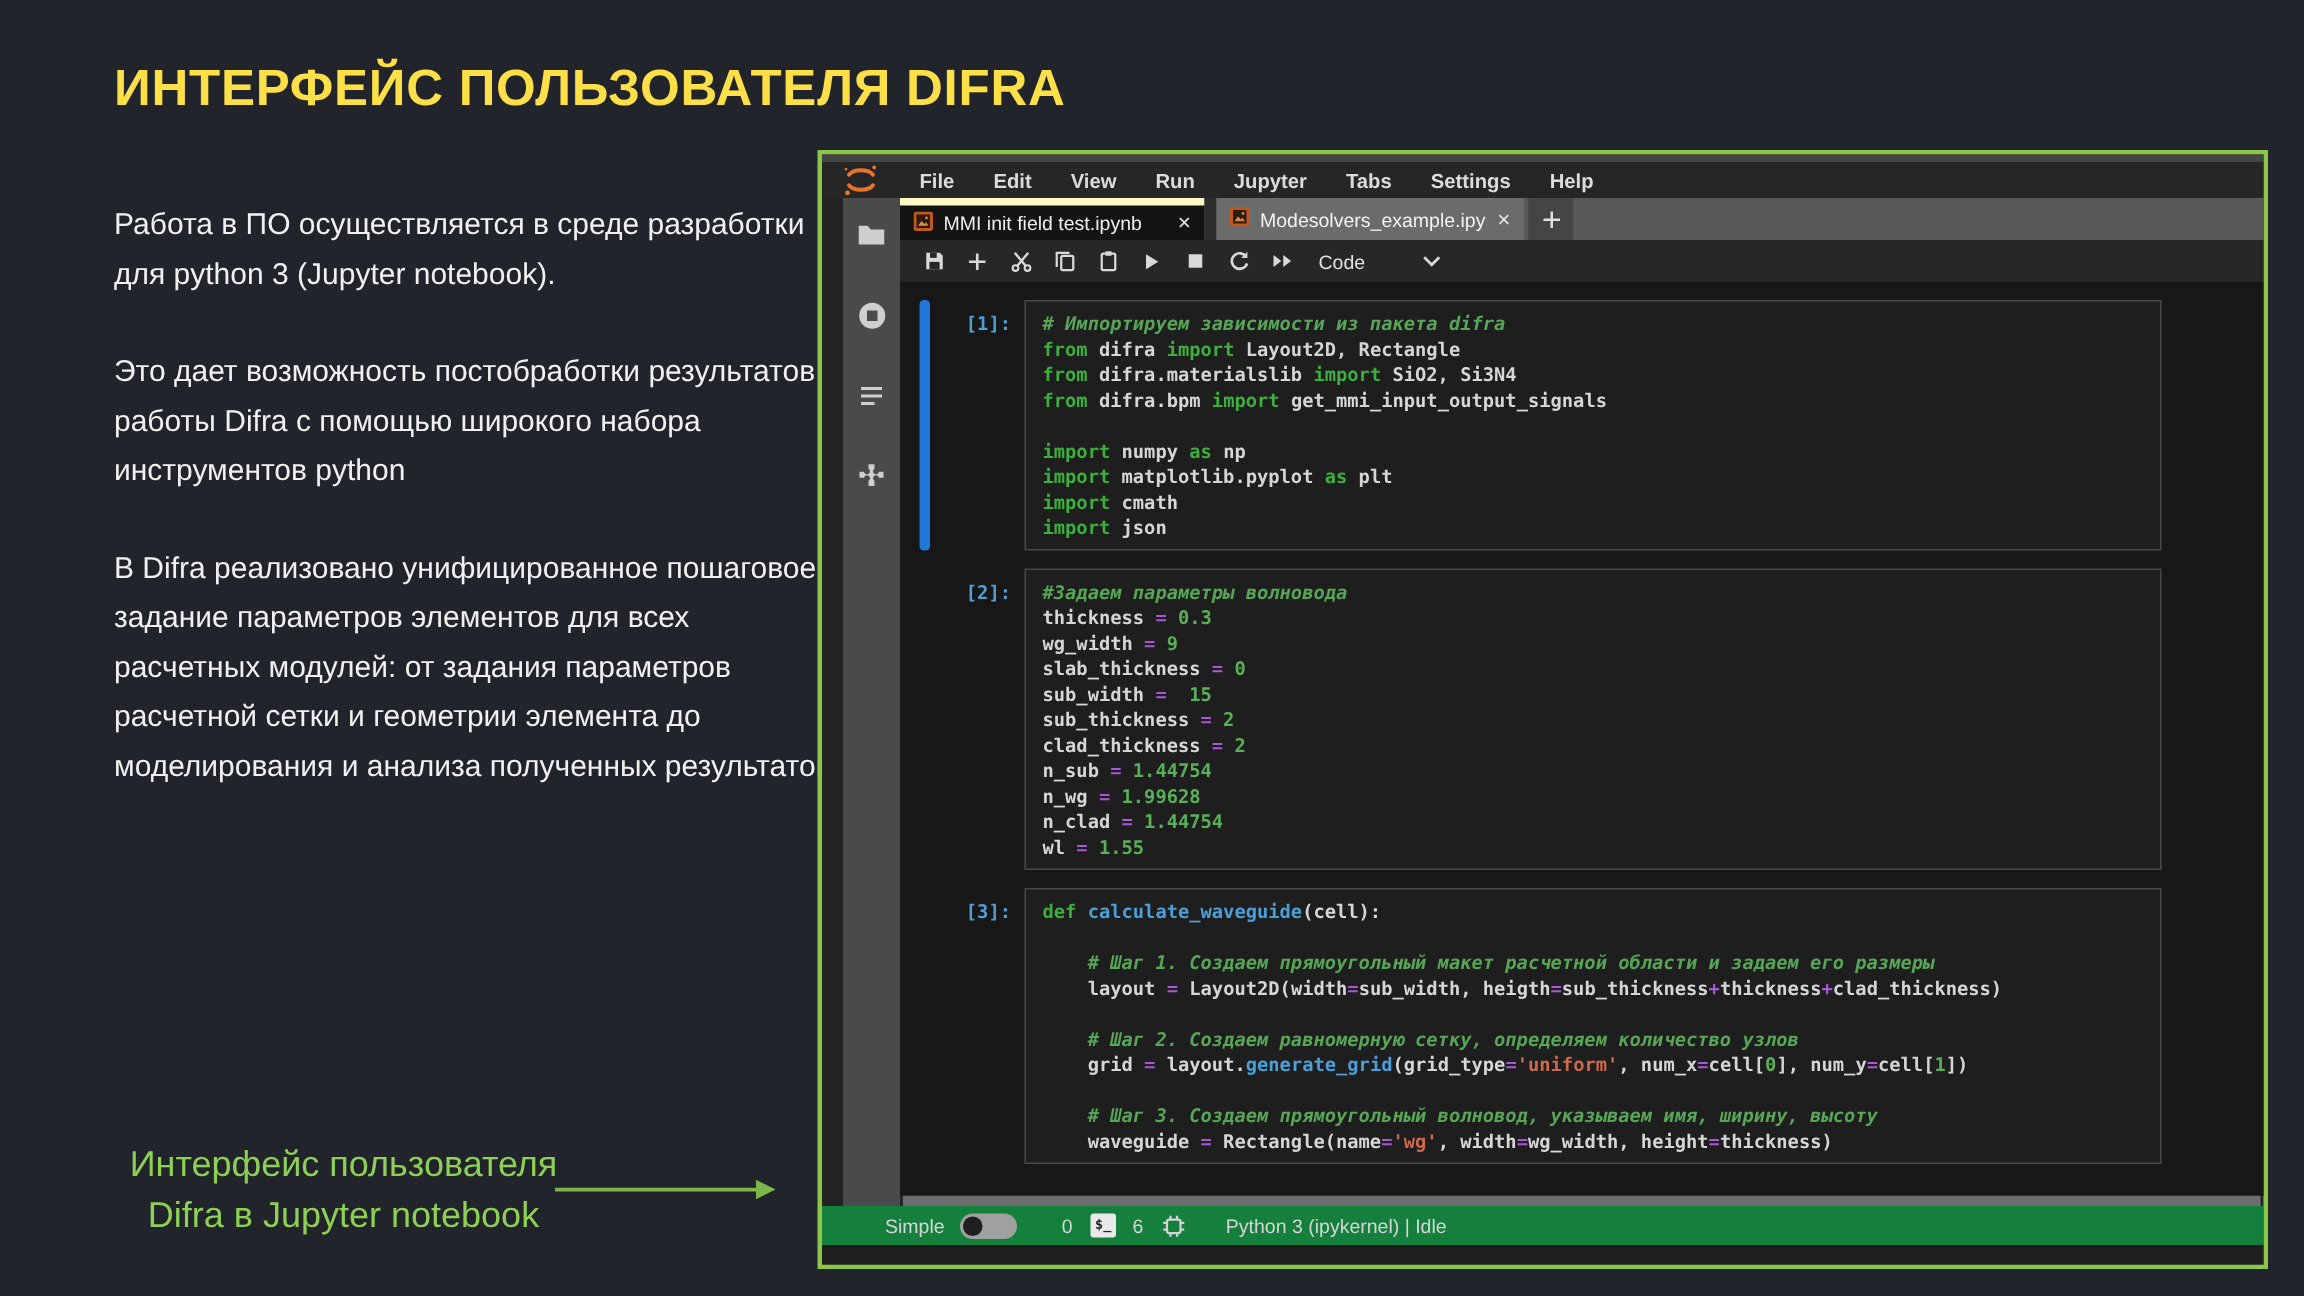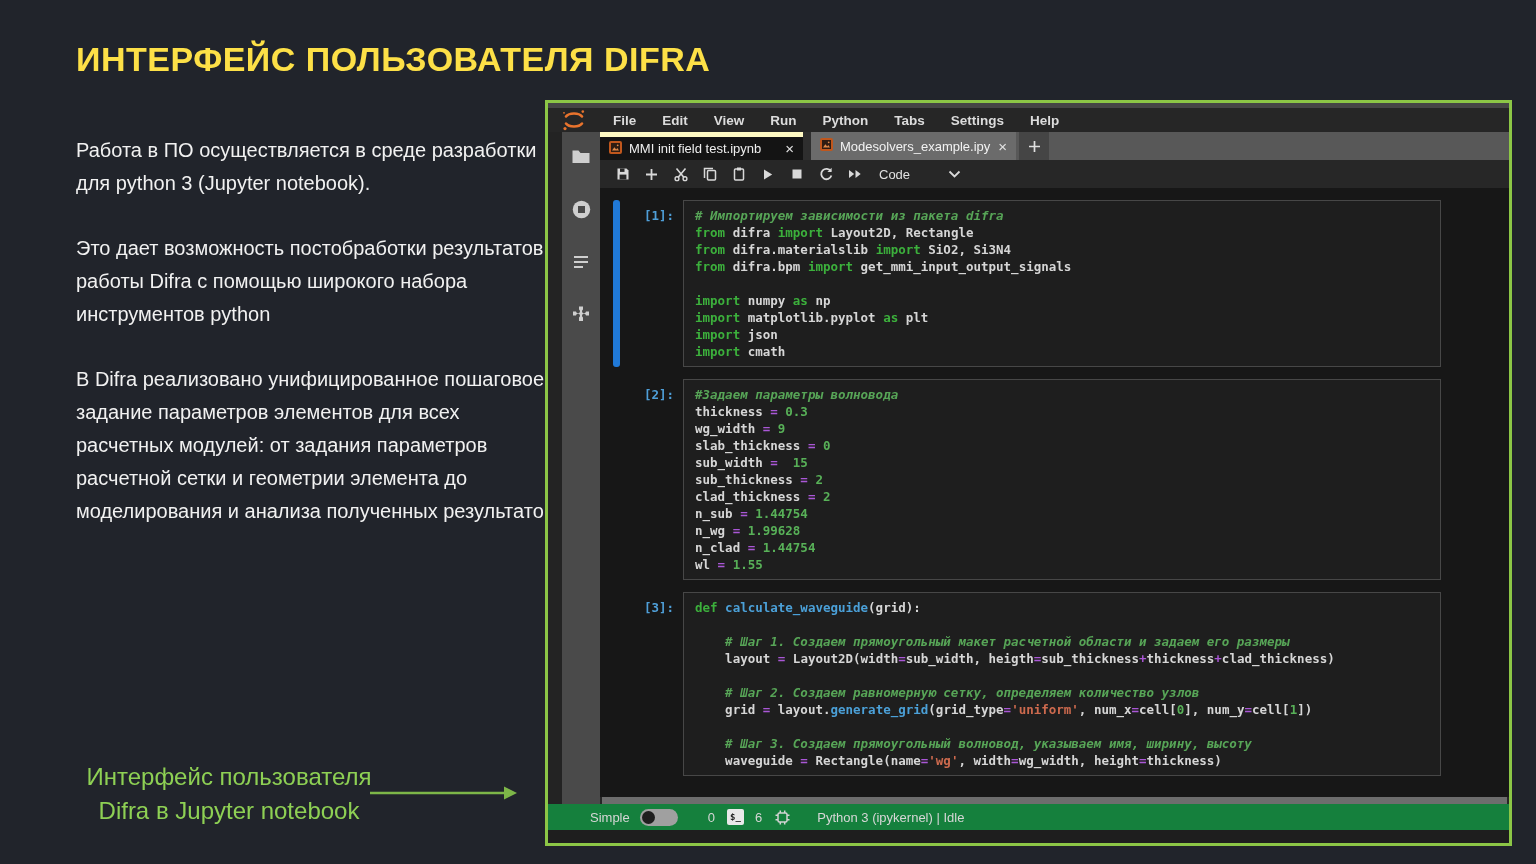--- a/index.html
+++ b/index.html
@@ -137,21 +137,21 @@
         <circle cx="21.8" cy="4.6" r="1.3" fill="#e8732d"></circle>
         <circle cx="4" cy="21.6" r="1.6" fill="#e8732d"></circle>
         <circle cx="3" cy="5.8" r="0.9" fill="#e8732d"></circle>
       </svg>
     </div>
     <div style="display:flex;">
         <span class="jl-menu-item">File</span>
         <span class="jl-menu-item">Edit</span>
         <span class="jl-menu-item">View</span>
         <span class="jl-menu-item">Run</span>
-        <span class="jl-menu-item">Python</span>
+        <span class="jl-menu-item">Jupyter</span>
         <span class="jl-menu-item">Tabs</span>
         <span class="jl-menu-item">Settings</span>
         <span class="jl-menu-item">Help</span>
       </div>
   </div>
 
   <div class="jl-main">
     <div class="jl-edge"></div>
 
     <div class="jl-sidebar">
@@ -281,22 +281,22 @@
             <div class="cell-bar"></div>
             <div class="prompt">[1]:</div>
             <div class="editor">
               <div class="cl"><span class="tk-com"># Импортируем зависимости из пакета difra</span></div>
               <div class="cl"><span class="tk-kw">from</span><span class="tk-pl"> difra </span><span class="tk-kw">import</span><span class="tk-pl"> Layout2D, Rectangle</span></div>
               <div class="cl"><span class="tk-kw">from</span><span class="tk-pl"> difra.materialslib </span><span class="tk-kw">import</span><span class="tk-pl"> SiO2, Si3N4</span></div>
               <div class="cl"><span class="tk-kw">from</span><span class="tk-pl"> difra.bpm </span><span class="tk-kw">import</span><span class="tk-pl"> get_mmi_input_output_signals</span></div>
               <div class="cl">&nbsp;</div>
               <div class="cl"><span class="tk-kw">import</span><span class="tk-pl"> numpy </span><span class="tk-kw">as</span><span class="tk-pl"> np</span></div>
               <div class="cl"><span class="tk-kw">import</span><span class="tk-pl"> matplotlib.pyplot </span><span class="tk-kw">as</span><span class="tk-pl"> plt</span></div>
+              <div class="cl"><span class="tk-kw">import</span><span class="tk-pl"> cmath</span></div>
               <div class="cl"><span class="tk-kw">import</span><span class="tk-pl"> json</span></div>
-              <div class="cl"><span class="tk-kw">import</span><span class="tk-pl"> cmath</span></div>
             </div>
           </div>
           <div class="cell">
             <div class="prompt">[2]:</div>
             <div class="editor">
               <div class="cl"><span class="tk-com">#Задаем параметры волновода</span></div>
               <div class="cl"><span class="tk-pl">thickness </span><span class="tk-op">=</span><span class="tk-num"> 0.3</span></div>
               <div class="cl"><span class="tk-pl">wg_width </span><span class="tk-op">=</span><span class="tk-num"> 9</span></div>
               <div class="cl"><span class="tk-pl">slab_thickness </span><span class="tk-op">=</span><span class="tk-num"> 0</span></div>
               <div class="cl"><span class="tk-pl">sub_width </span><span class="tk-op">=</span><span class="tk-num">  15</span></div>
@@ -304,21 +304,21 @@
               <div class="cl"><span class="tk-pl">clad_thickness </span><span class="tk-op">=</span><span class="tk-num"> 2</span></div>
               <div class="cl"><span class="tk-pl">n_sub </span><span class="tk-op">=</span><span class="tk-num"> 1.44754</span></div>
               <div class="cl"><span class="tk-pl">n_wg </span><span class="tk-op">=</span><span class="tk-num"> 1.99628</span></div>
               <div class="cl"><span class="tk-pl">n_clad </span><span class="tk-op">=</span><span class="tk-num"> 1.44754</span></div>
               <div class="cl"><span class="tk-pl">wl </span><span class="tk-op">=</span><span class="tk-num"> 1.55</span></div>
             </div>
           </div>
           <div class="cell">
             <div class="prompt">[3]:</div>
             <div class="editor">
-              <div class="cl"><span class="tk-kw">def</span><span class="tk-fn"> calculate_waveguide</span><span class="tk-pl">(grid):</span></div>
+              <div class="cl"><span class="tk-kw">def</span><span class="tk-fn"> calculate_waveguide</span><span class="tk-pl">(cell):</span></div>
               <div class="cl">&nbsp;</div>
               <div class="cl"><span class="tk-com">    # Шаг 1. Создаем прямоугольный макет расчетной области и задаем его размеры</span></div>
               <div class="cl"><span class="tk-pl">    layout </span><span class="tk-op">=</span><span class="tk-pl"> Layout2D(width</span><span class="tk-op">=</span><span class="tk-pl">sub_width, heigth</span><span class="tk-op">=</span><span class="tk-pl">sub_thickness</span><span class="tk-op">+</span><span class="tk-pl">thickness</span><span class="tk-op">+</span><span class="tk-pl">clad_thickness)</span></div>
               <div class="cl">&nbsp;</div>
               <div class="cl"><span class="tk-com">    # Шаг 2. Создаем равномерную сетку, определяем количество узлов</span></div>
               <div class="cl"><span class="tk-pl">    grid </span><span class="tk-op">=</span><span class="tk-pl"> layout.</span><span class="tk-fn">generate_grid</span><span class="tk-pl">(grid_type</span><span class="tk-op">=</span><span class="tk-str">'uniform'</span><span class="tk-pl">, num_x</span><span class="tk-op">=</span><span class="tk-pl">cell[</span><span class="tk-num">0</span><span class="tk-pl">], num_y</span><span class="tk-op">=</span><span class="tk-pl">cell[</span><span class="tk-num">1</span><span class="tk-pl">])</span></div>
               <div class="cl">&nbsp;</div>
               <div class="cl"><span class="tk-com">    # Шаг 3. Создаем прямоугольный волновод, указываем имя, ширину, высоту</span></div>
               <div class="cl"><span class="tk-pl">    waveguide </span><span class="tk-op">=</span><span class="tk-pl"> Rectangle(name</span><span class="tk-op">=</span><span class="tk-str">'wg'</span><span class="tk-pl">, width</span><span class="tk-op">=</span><span class="tk-pl">wg_width, height</span><span class="tk-op">=</span><span class="tk-pl">thickness)</span></div>
             </div>

